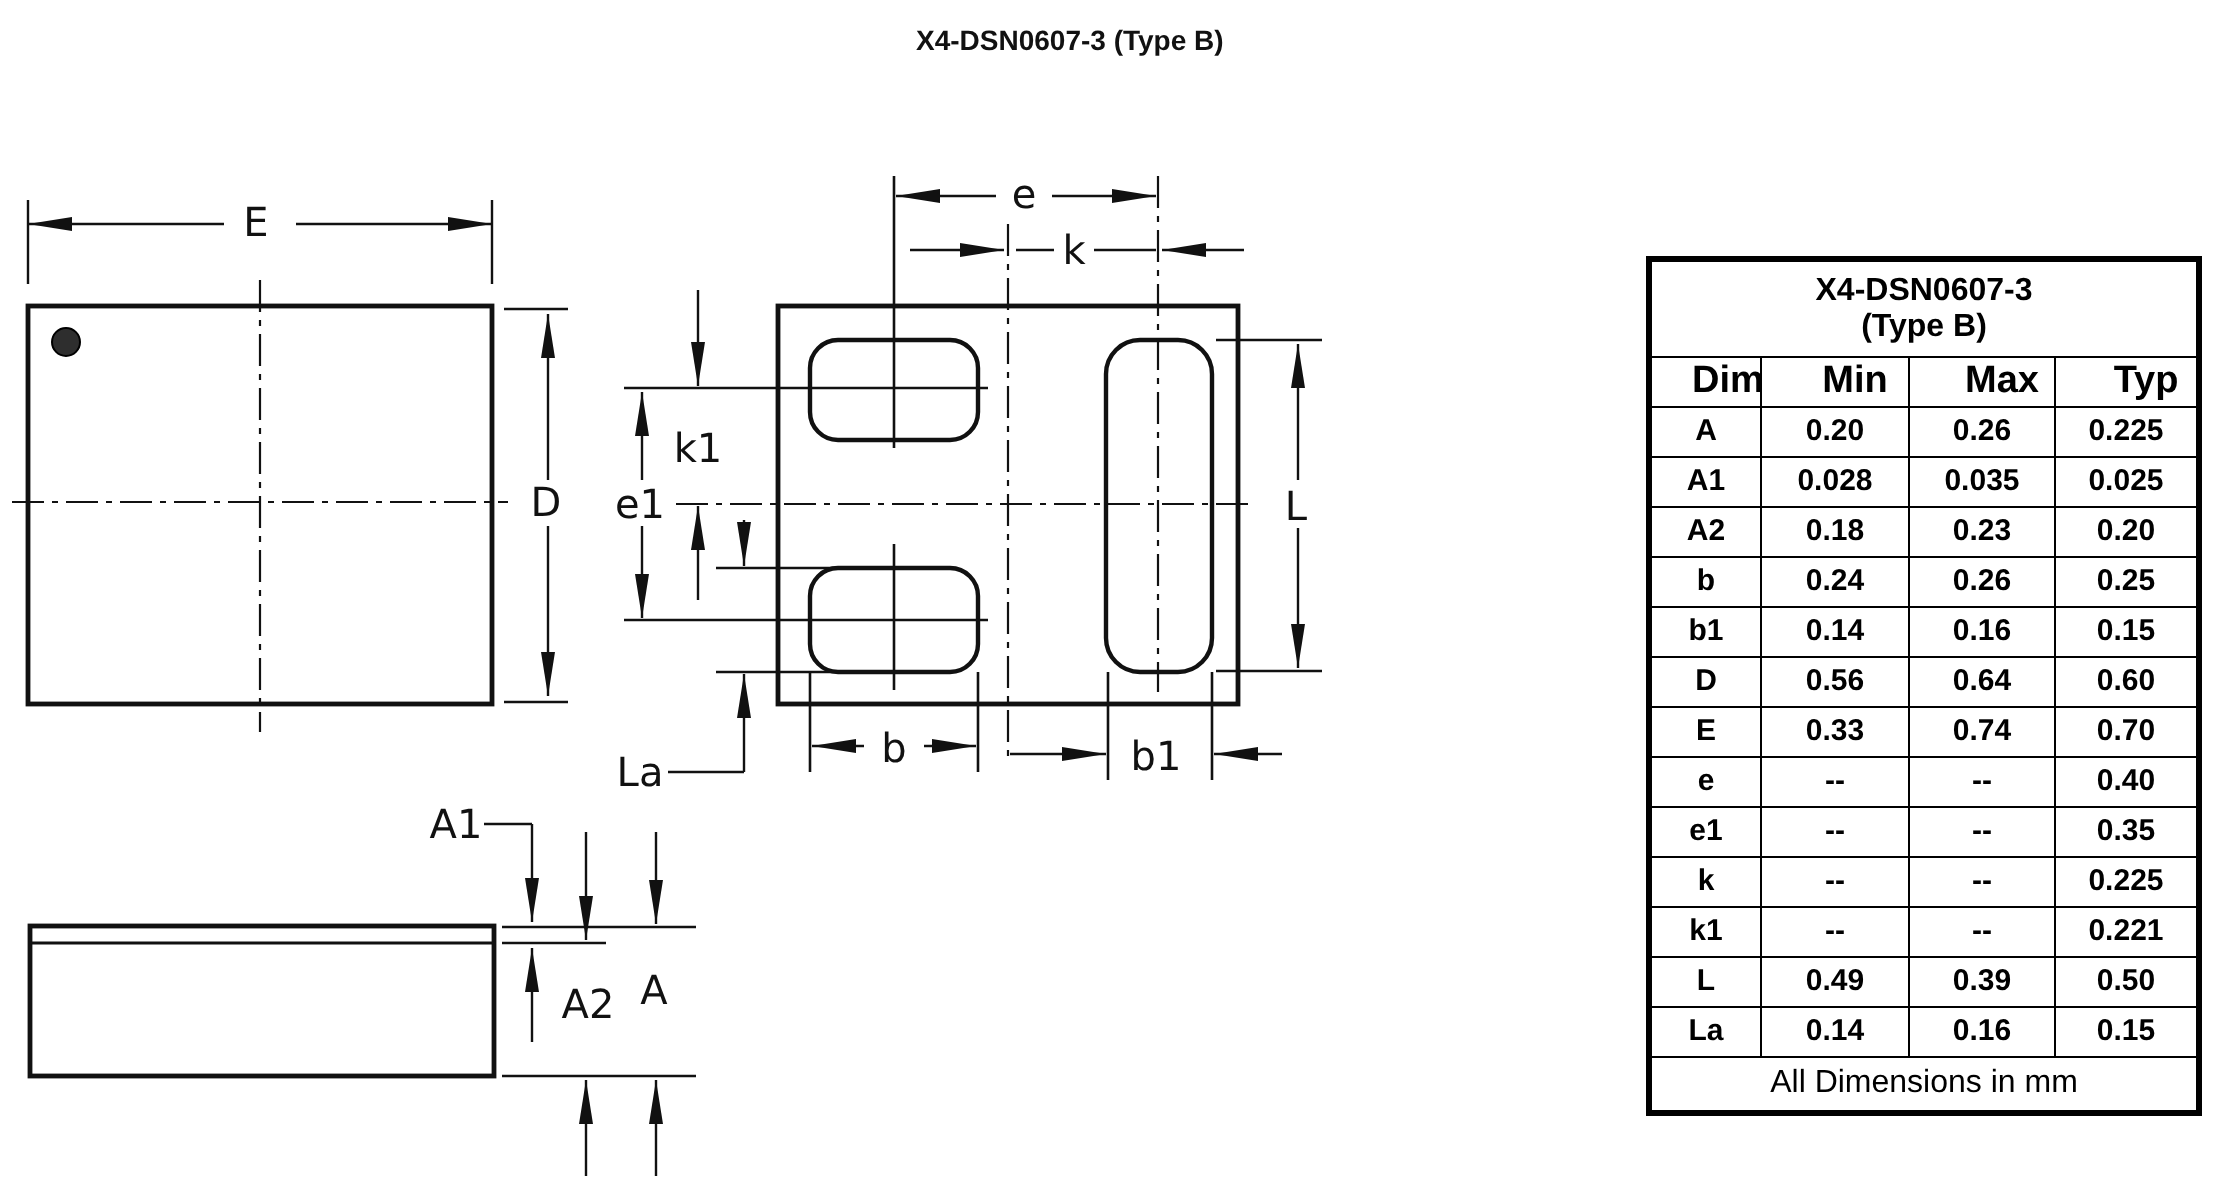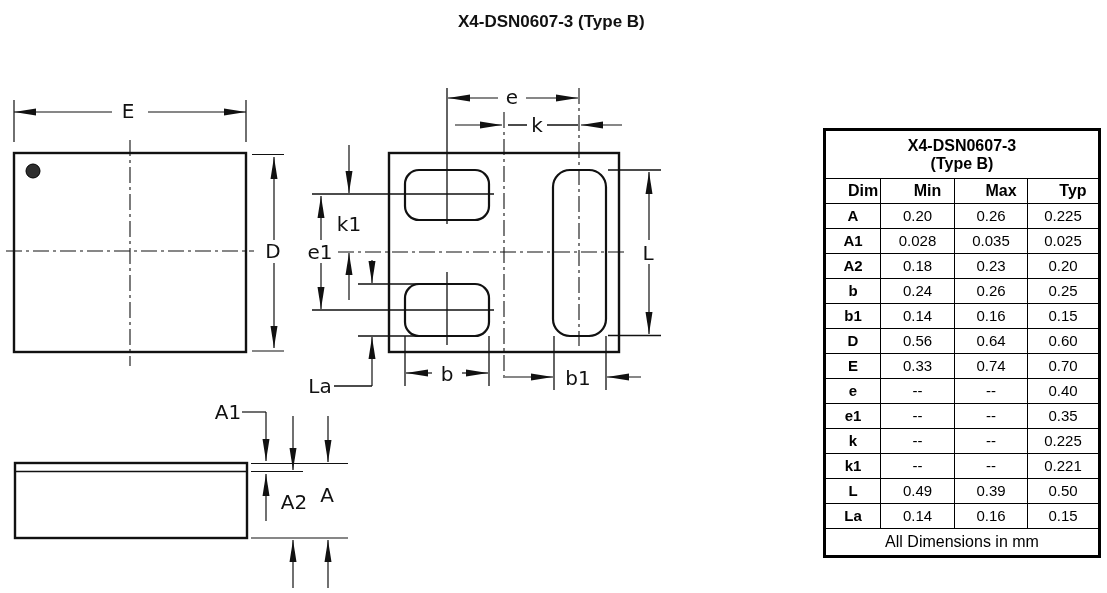--- a/index.html
+++ b/index.html
@@ -1,33 +1,33 @@
 <!DOCTYPE html>
 <html><head>
 <meta charset="utf-8">
 <style>
   html,body{margin:0;padding:0;background:#ffffff;}
   body{position:relative;width:1107px;height:593px;overflow:hidden;
        font-family:"DejaVu Sans",sans-serif;color:#111;}
   .page-title{position:absolute;top:12px;left:458px;
        font-family:"Liberation Sans",sans-serif;
-       font-size:17px;font-weight:700;letter-spacing:0px;white-space:nowrap;}
+       font-size:14px;font-weight:700;letter-spacing:0px;white-space:nowrap;}
   svg{position:absolute;top:0;left:0;}
   svg text{font-family:"DejaVu Sans",sans-serif;font-size:20px;fill:#111;}
 
   .table-wrap{position:absolute;left:823px;top:128px;width:275px;}
   table.dims{border-collapse:collapse;width:275px;table-layout:fixed;
        font-family:"Liberation Sans",sans-serif;font-size:15px;color:#000;}
   table.dims th,table.dims td{border:1.6px solid #000;text-align:center;
        vertical-align:middle;padding:0;height:24px;line-height:1.1;}
   table.dims{border:3px solid #000;}
   table.dims .ttl{height:47px;font-size:16px;font-weight:700;}
-  table.dims thead tr.hdr th{font-size:16px;font-weight:700;padding-left:20px;}
+  table.dims thead tr.hdr th{font-size:19px;font-weight:700;padding-left:20px;}
   table.dims td.dim{font-weight:700;}
-  table.dims td{font-weight:400;font-size:15px;}
+  table.dims td{font-weight:700;font-size:15px;}
   table.dims tfoot td{height:26px;font-weight:400;font-size:16px;}
   col.c1{width:56px;} col.c2{width:74px;} col.c3{width:73px;} col.c4{width:72px;}
 </style>
 </head>
 <body>
 
 <div class="page-title">X4-DSN0607-3 (Type B)</div>
 
 <svg width="1107" height="593" viewBox="0 0 1107 593">
   <defs>

